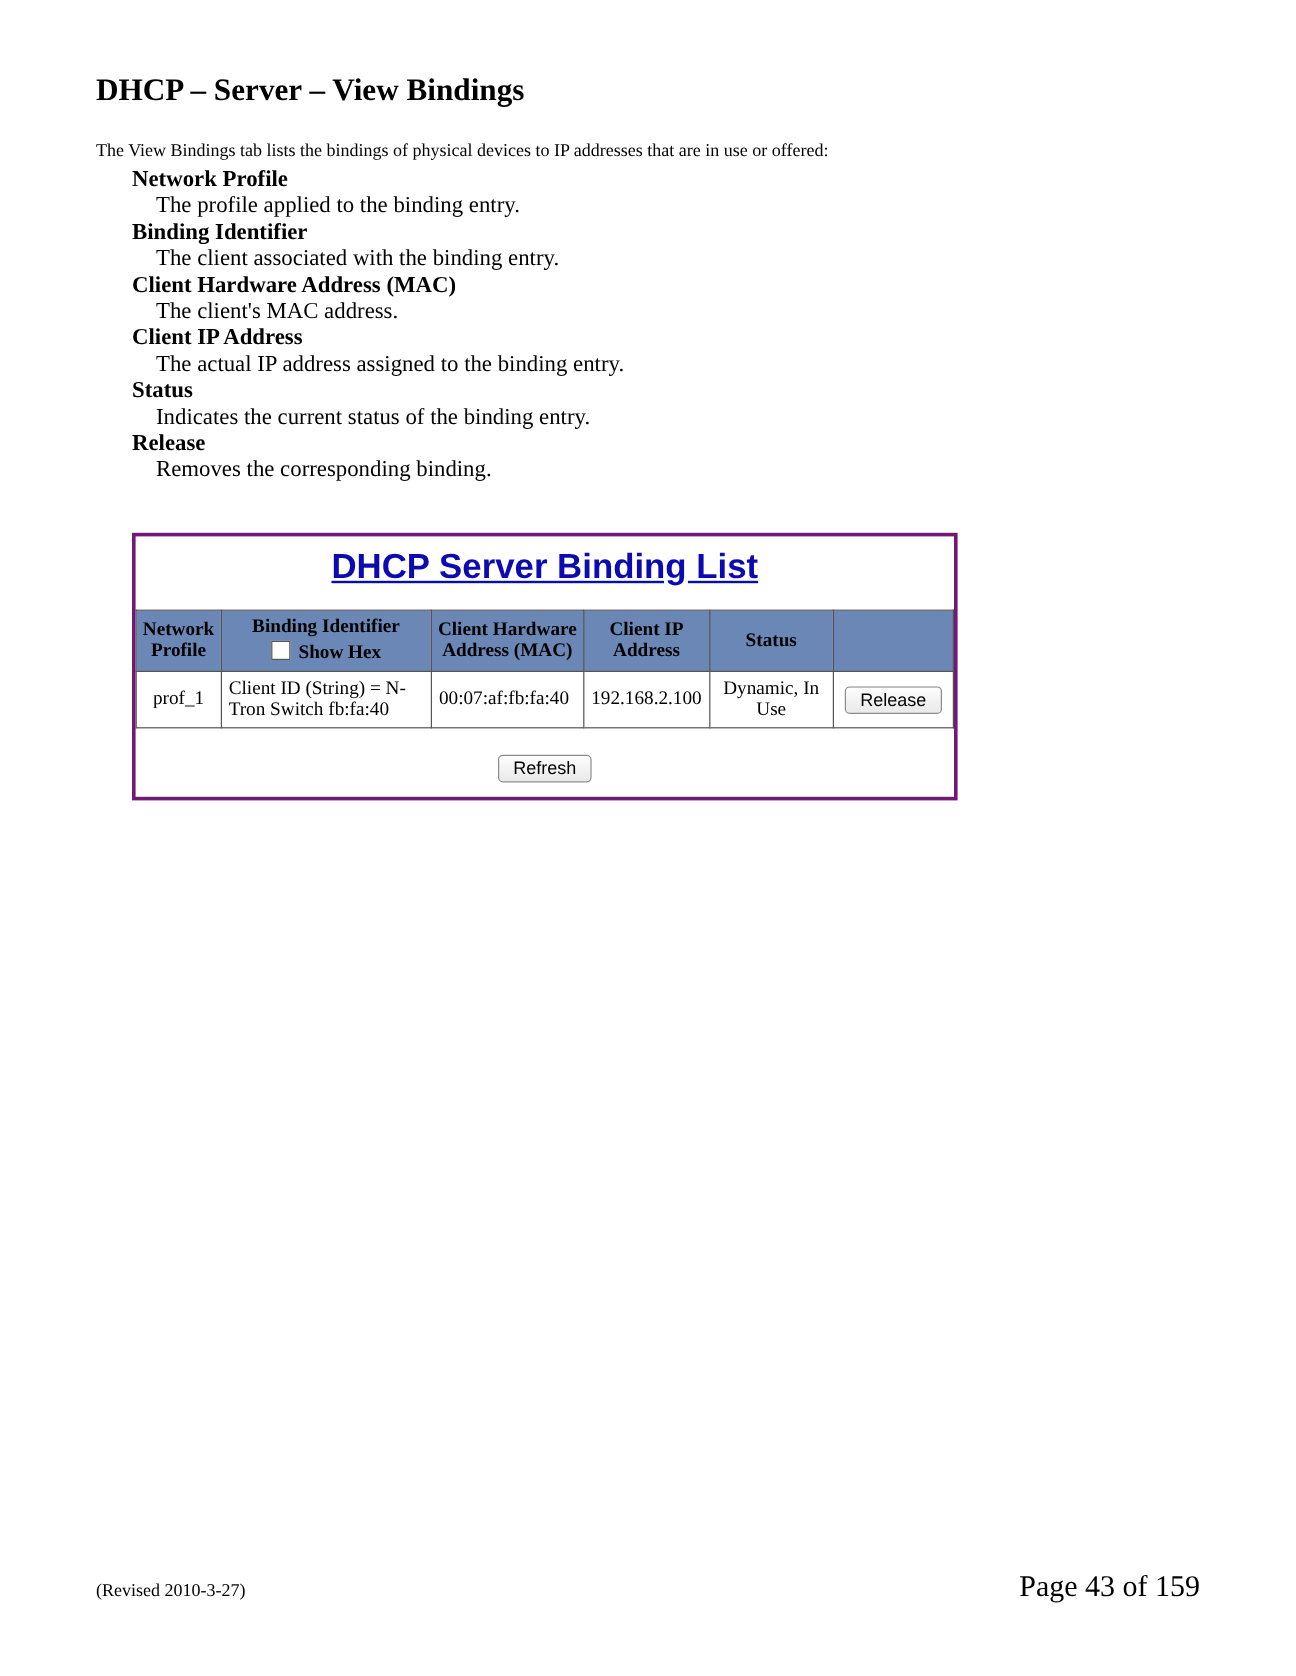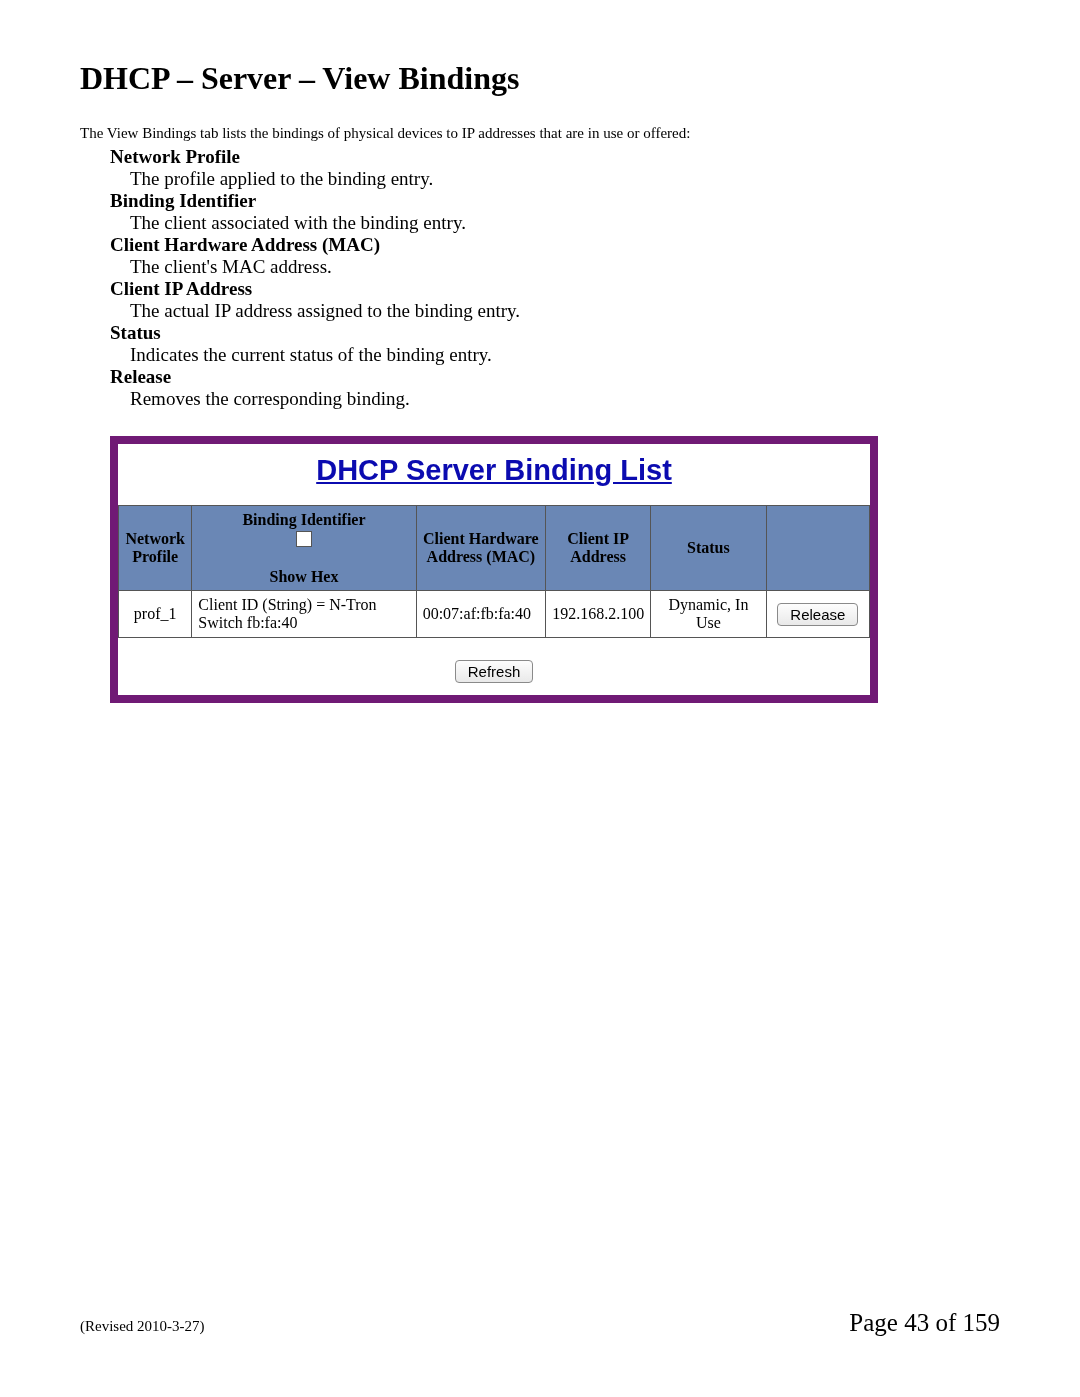--- a/index.html
+++ b/index.html
@@ -12,45 +12,45 @@
     height: 1397px;
     position: relative;
     font-family: "Times New Roman", Times, serif;
     color: #000;
     font-size: 19px;
   }
   .page {
     padding: 60px 80px 0 80px;
   }
   h1.title {
-    font-size: 32px;
+    font-size: 26px;
     font-weight: bold;
     margin: 0 0 28px 0;
   }
   .intro {
     font-size: 15px;
     margin: 0 0 4px 0;
   }
   .defs {
     margin-left: 30px;
     font-size: 19px;
   }
   .term {
     font-weight: bold;
     margin-top: 0;
   }
   .desc {
     margin-left: 20px;
     margin-bottom: 0;
   }
   .panel-wrap {
-    margin-top: 26px;
+    margin-top: 41px;
     margin-left: 30px;
-    border: 8px solid #701a75;
-    width: 768px;
+    border: 3px solid #701a75;
+    width: 688px;
     background: #fff;
     box-sizing: border-box;
   }
   .panel-title {
     text-align: center;
     padding: 10px 0 8px 0;
   }
   .panel-title span {
     font-family: Arial, Helvetica, sans-serif;
     font-weight: bold;
@@ -80,24 +80,22 @@
     font-family: "Times New Roman", Times, serif;
   }
   table.binding td.left {
     text-align: left;
   }
   .bi-head {
     line-height: 1.2;
   }
   .showhex {
     display: inline-flex;
-    align-items: center;
-    gap: 20px;
+    gap: 7px;
     margin-top: 2px;
-    flex-direction: column;
   }
   .cb {
     display: inline-block;
     width: 14px;
     height: 14px;
     background: #fff;
     border: 1px solid #555;
     vertical-align: middle;
   }
   button.win {

